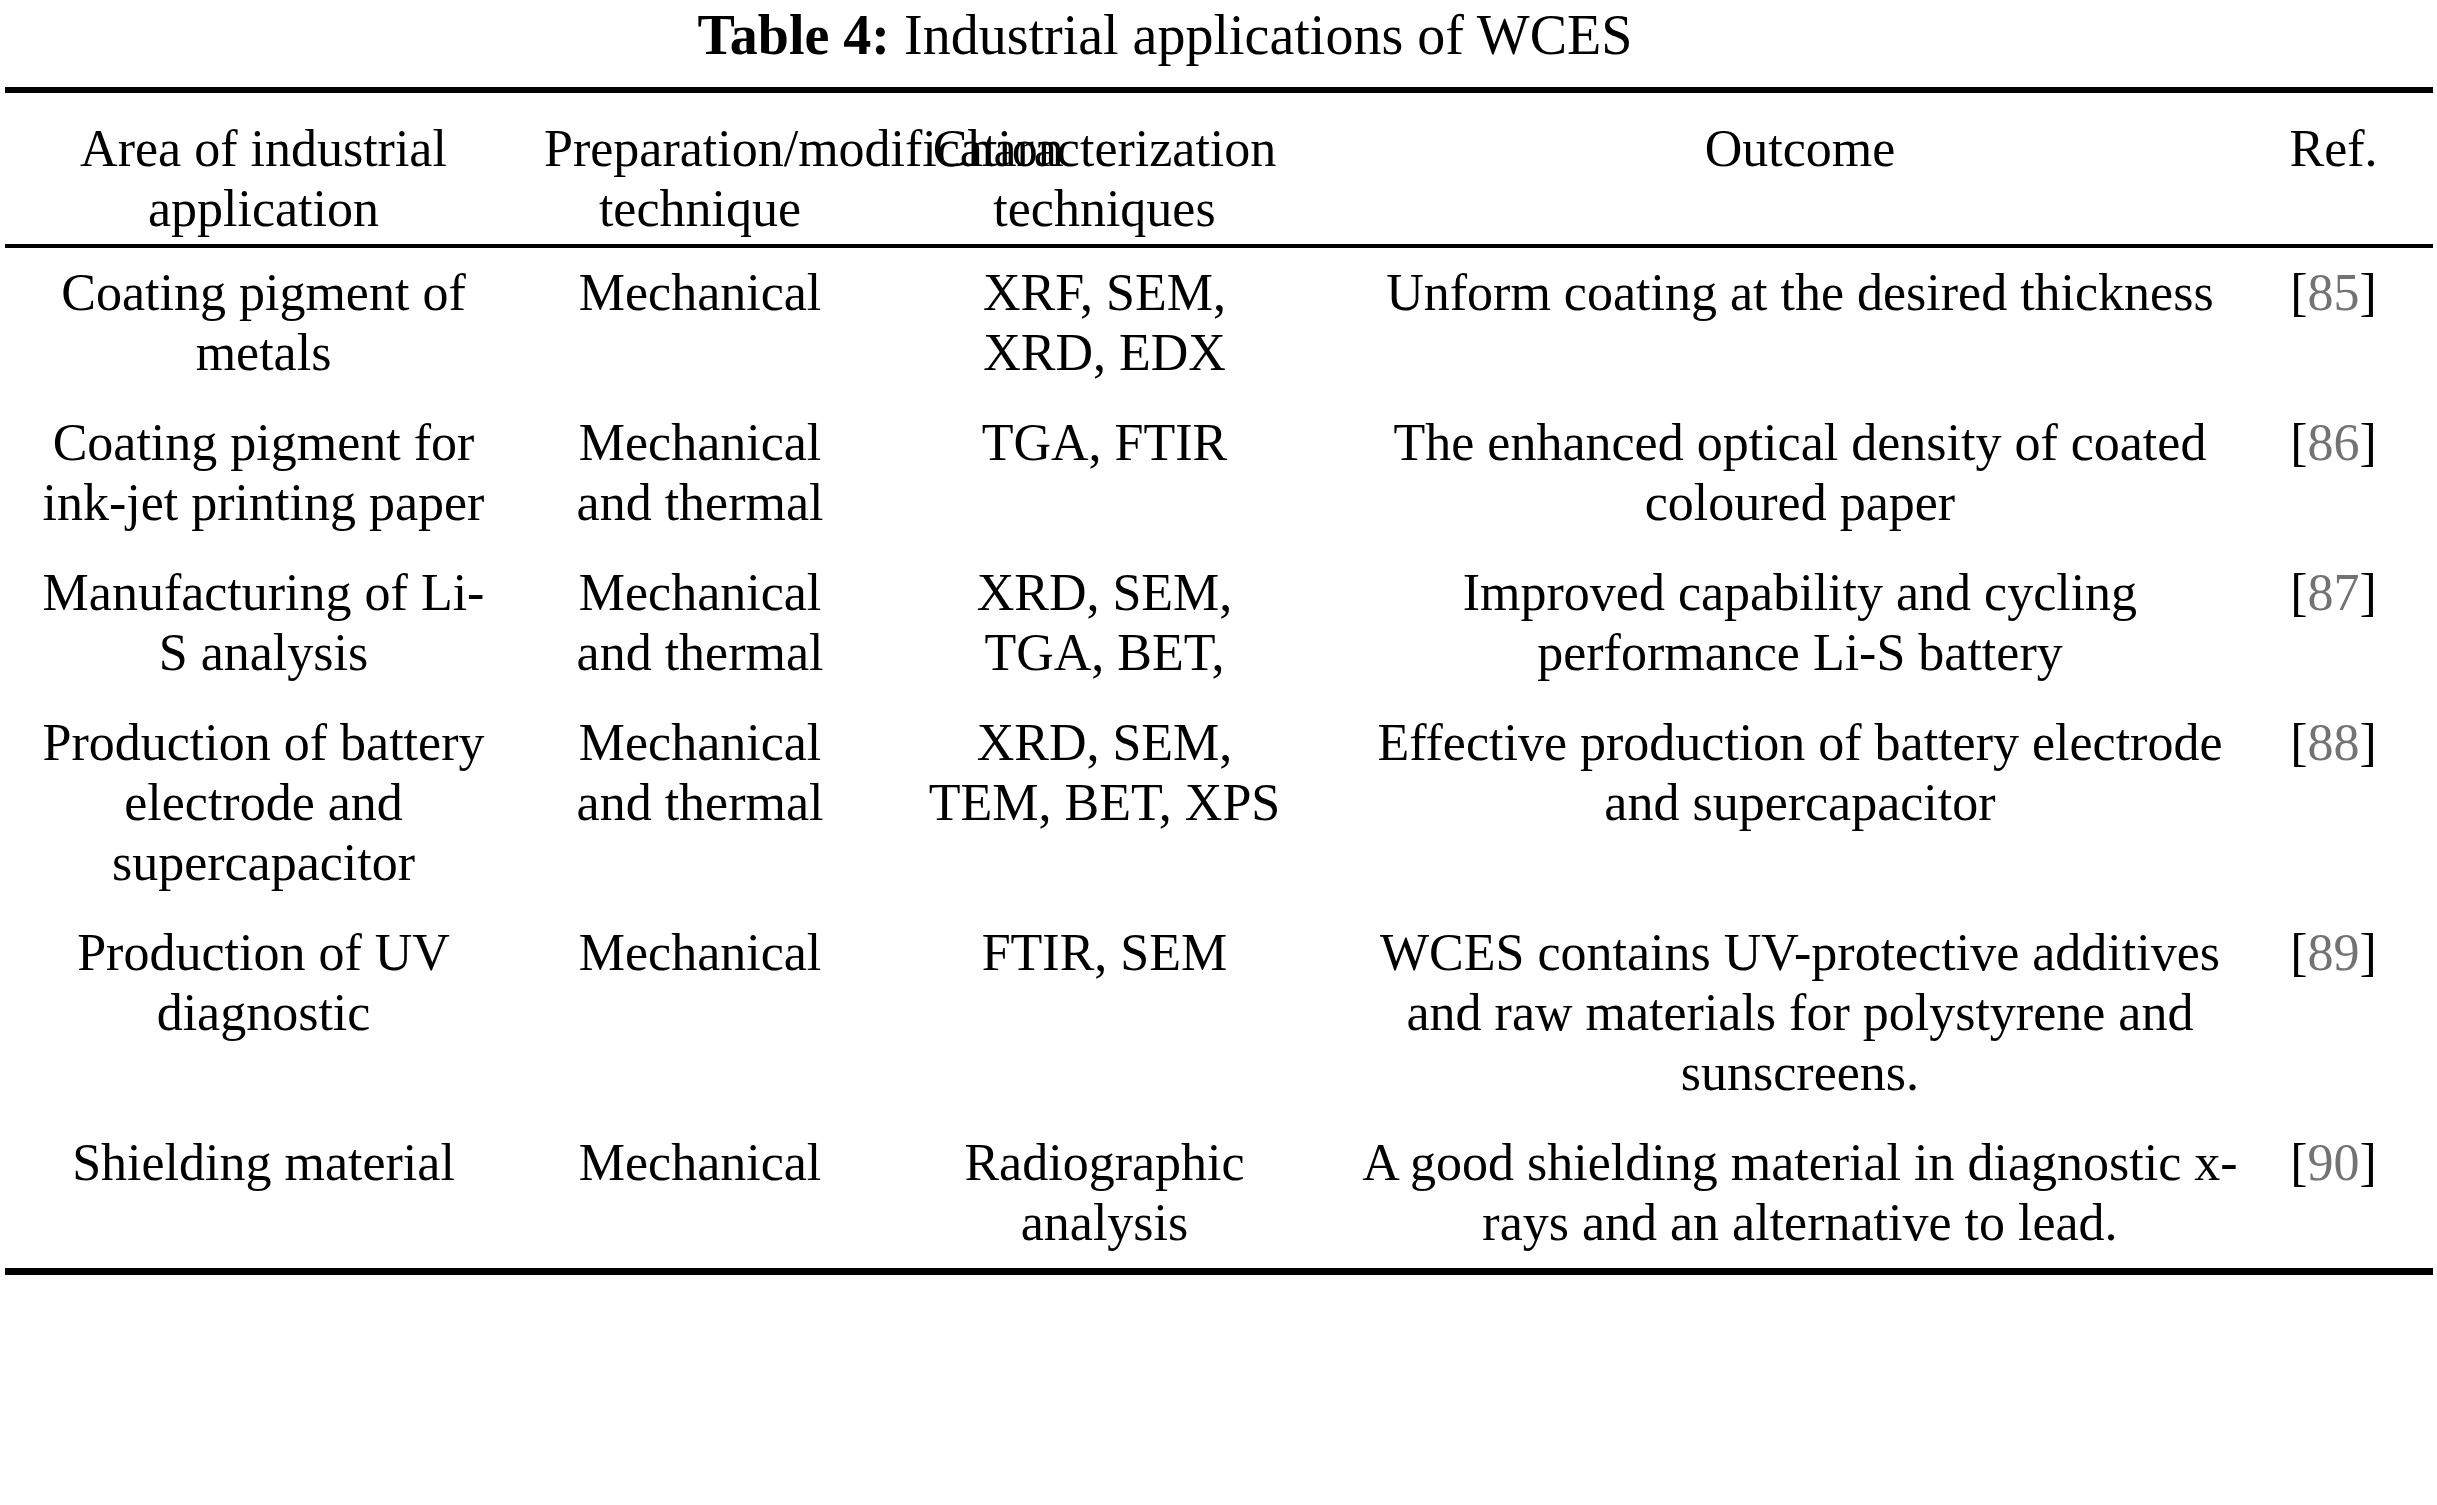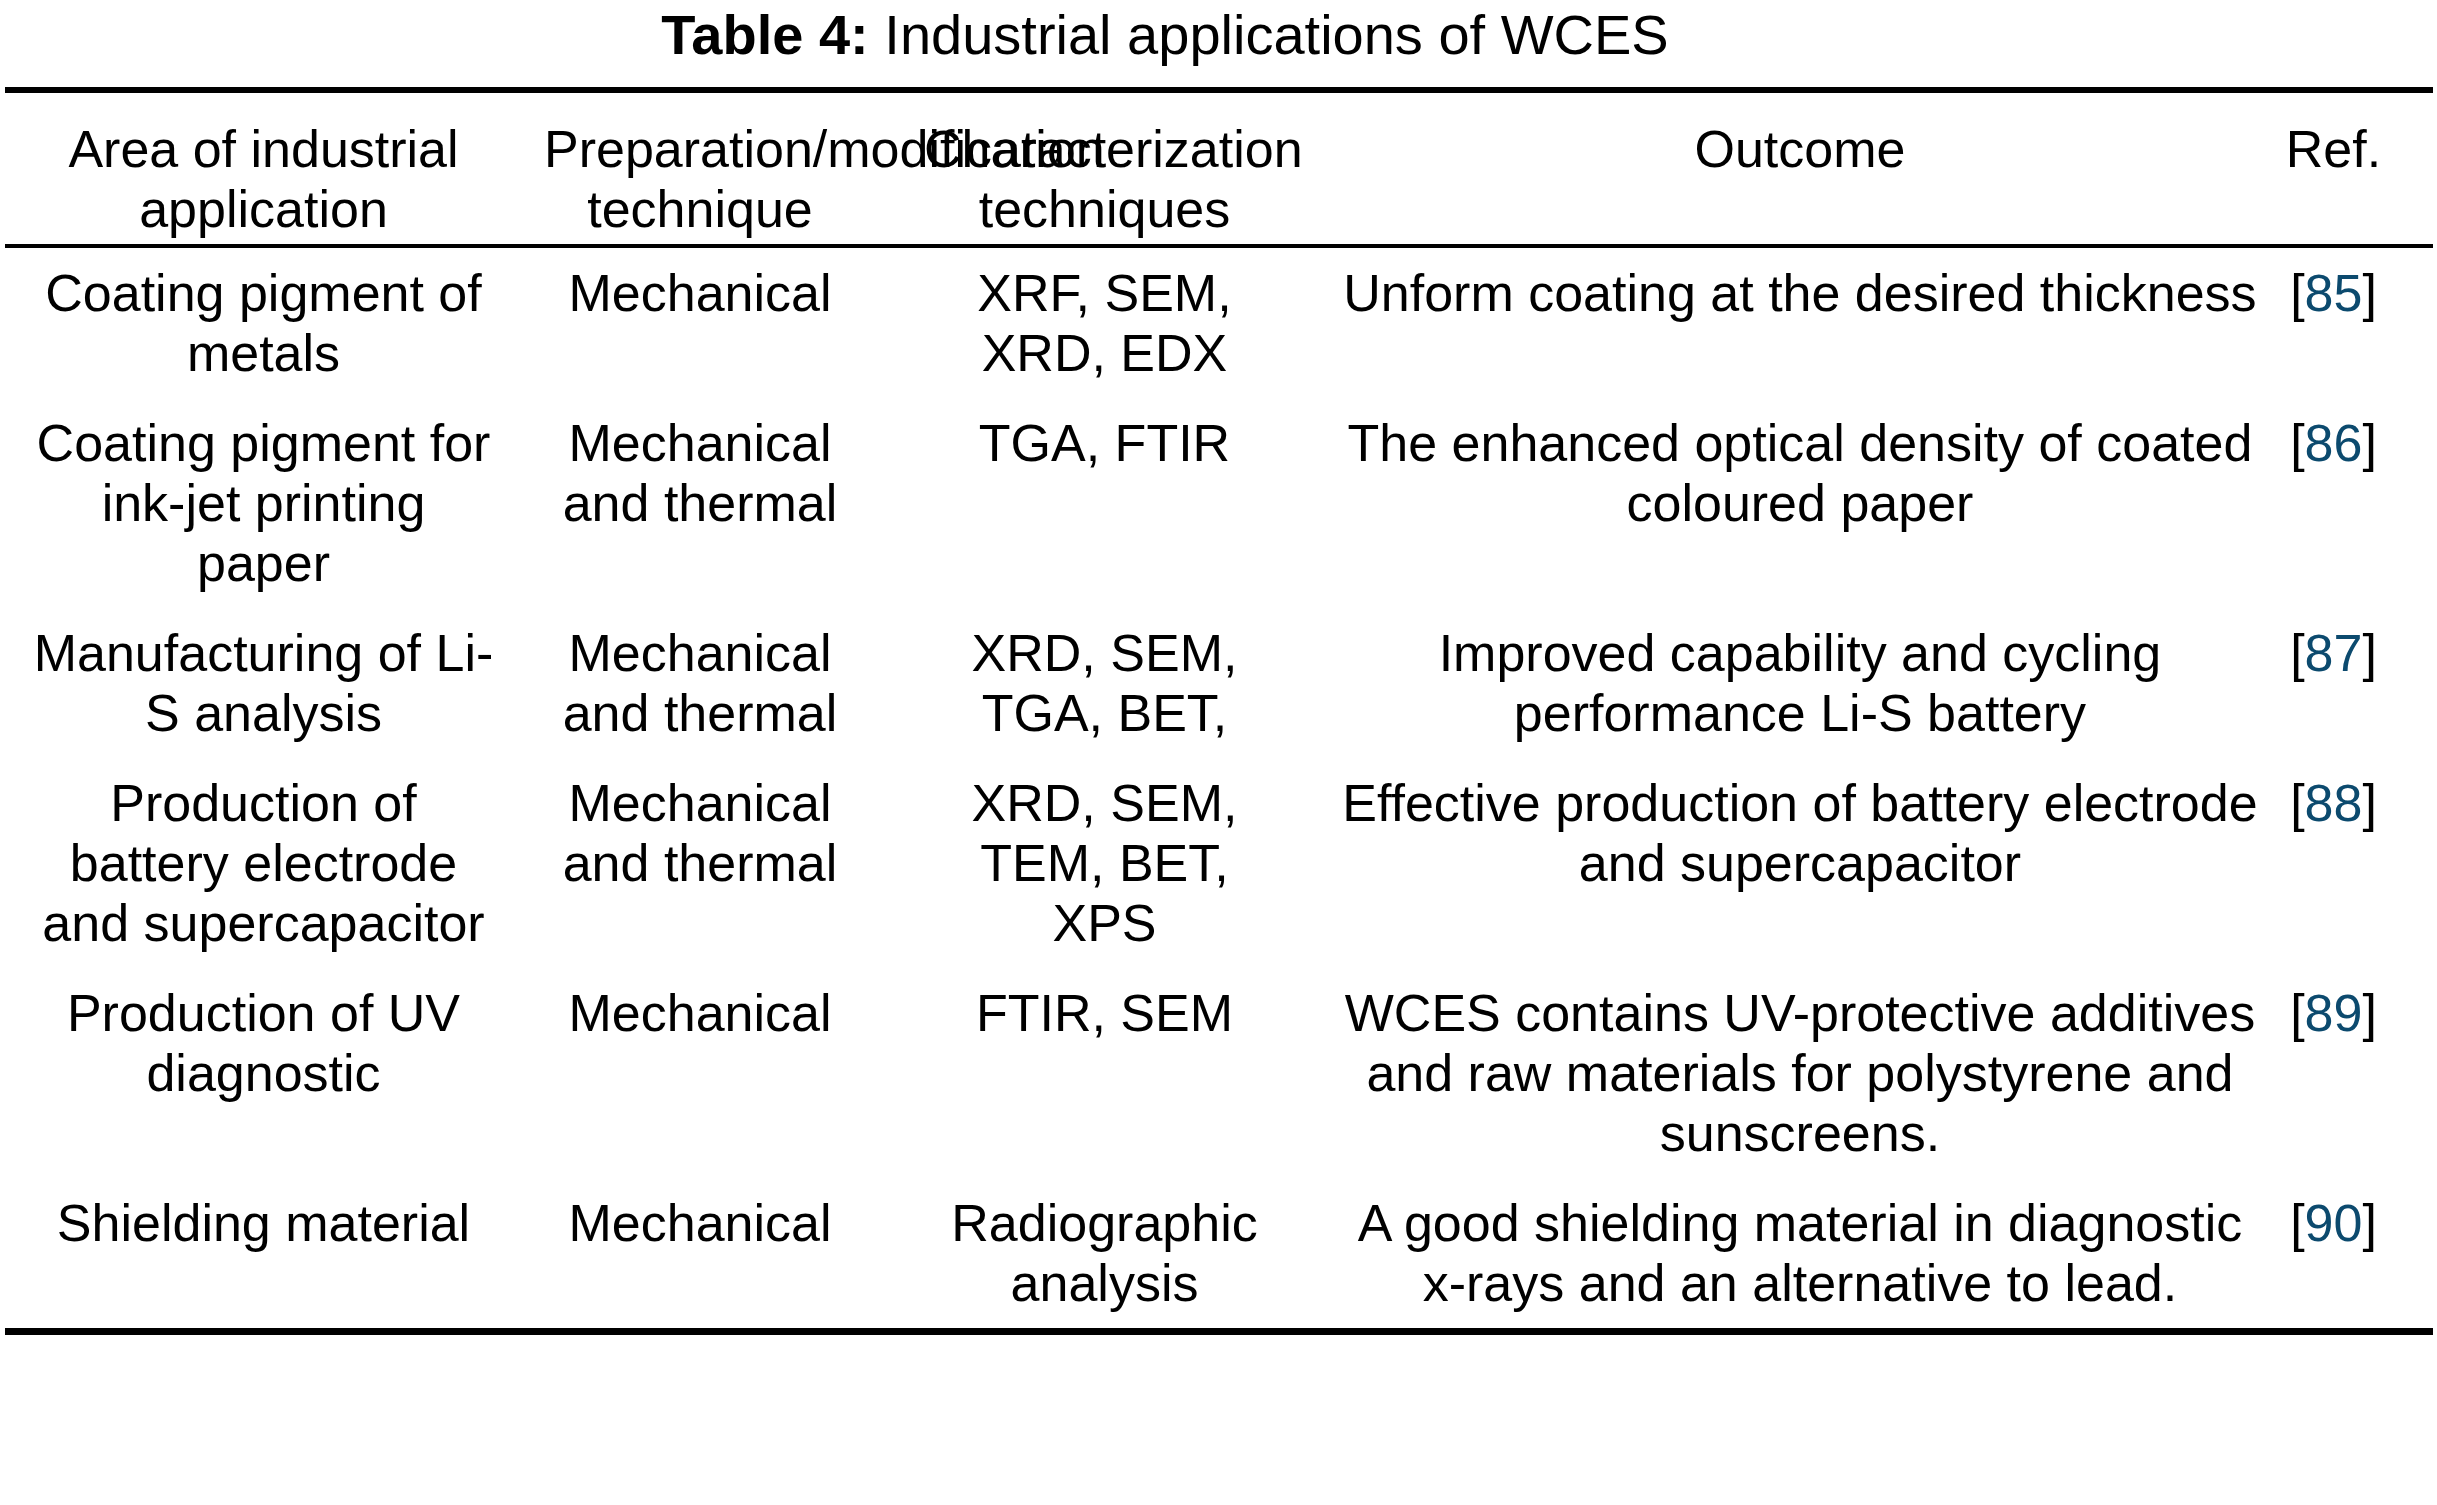--- a/index.html
+++ b/index.html
@@ -6,21 +6,21 @@
     margin: 0;
     padding: 0;
     background: #ffffff;
     width: 2438px;
     height: 1506px;
     overflow: hidden;
   }
   .page {
     width: 2330px;
     height: 1506px;
-    font-family: Liberation Sans, sans-serif;
+    font-family: Liberation Serif, serif;
     color: #000000;
     position: relative;
   }
   .caption {
     text-align: center;
     font-size: 56px;
     line-height: 68px;
     padding-top: 1.2px;
     white-space: nowrap;
   }
@@ -54,21 +54,21 @@
     border-bottom: 4.4px solid #000000;
     padding-top: 26px;
     padding-bottom: 5px;
   }
   th.c1, td.c1 { padding-left: 28px; padding-right: 50px; }
   th.c2, td.c2 { padding-right: 68px; }
   th.c3, td.c3 { padding-right: 53px; }
   th.c4, td.c4 { padding-right: 3.1px; }
   th.c5, td.c5 { padding-right: 31px; }
   .ref-link { white-space: nowrap; text-decoration: none; }
-  .ref-num { color: #0c4a6e; }
+  .ref-num { color: #737373; }
   .bracket { color: #000000; }
 </style>
 </head>
 <body>
 
 <div class="page">
 
   <div class="caption">
     <span class="cap-label">Table 4:</span>
     <span class="cap-text">Industrial applications of WCES</span>

